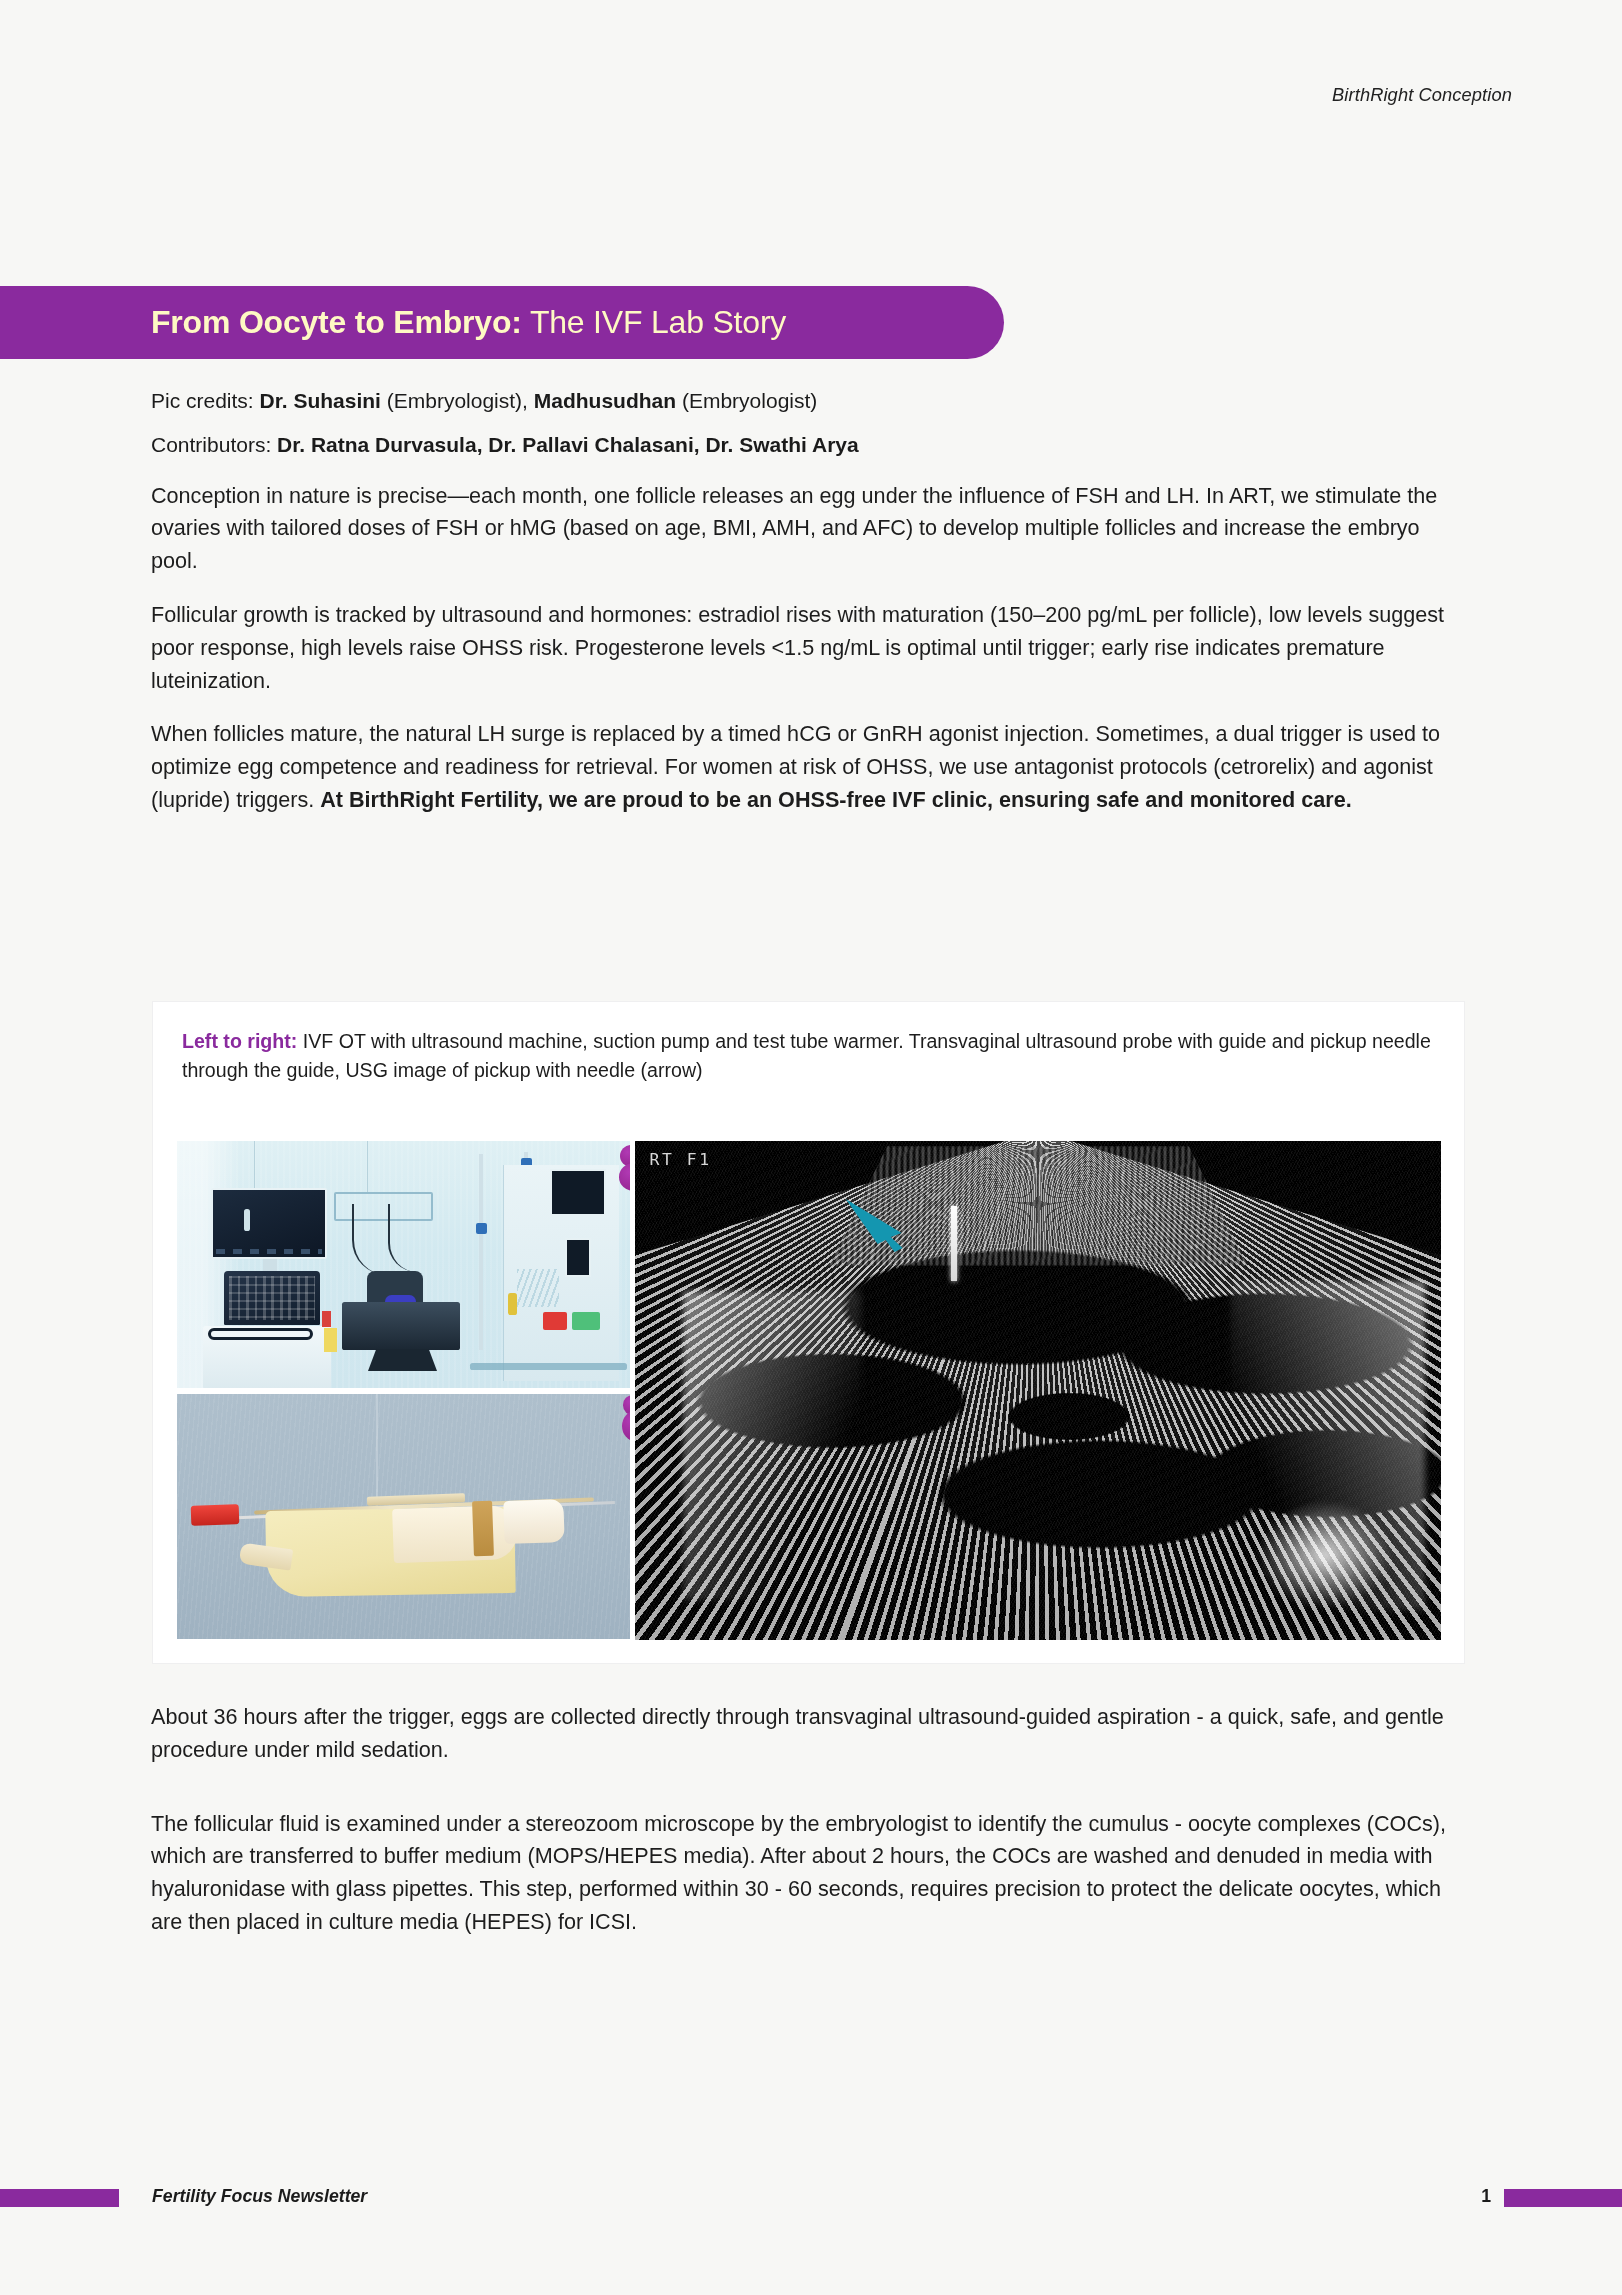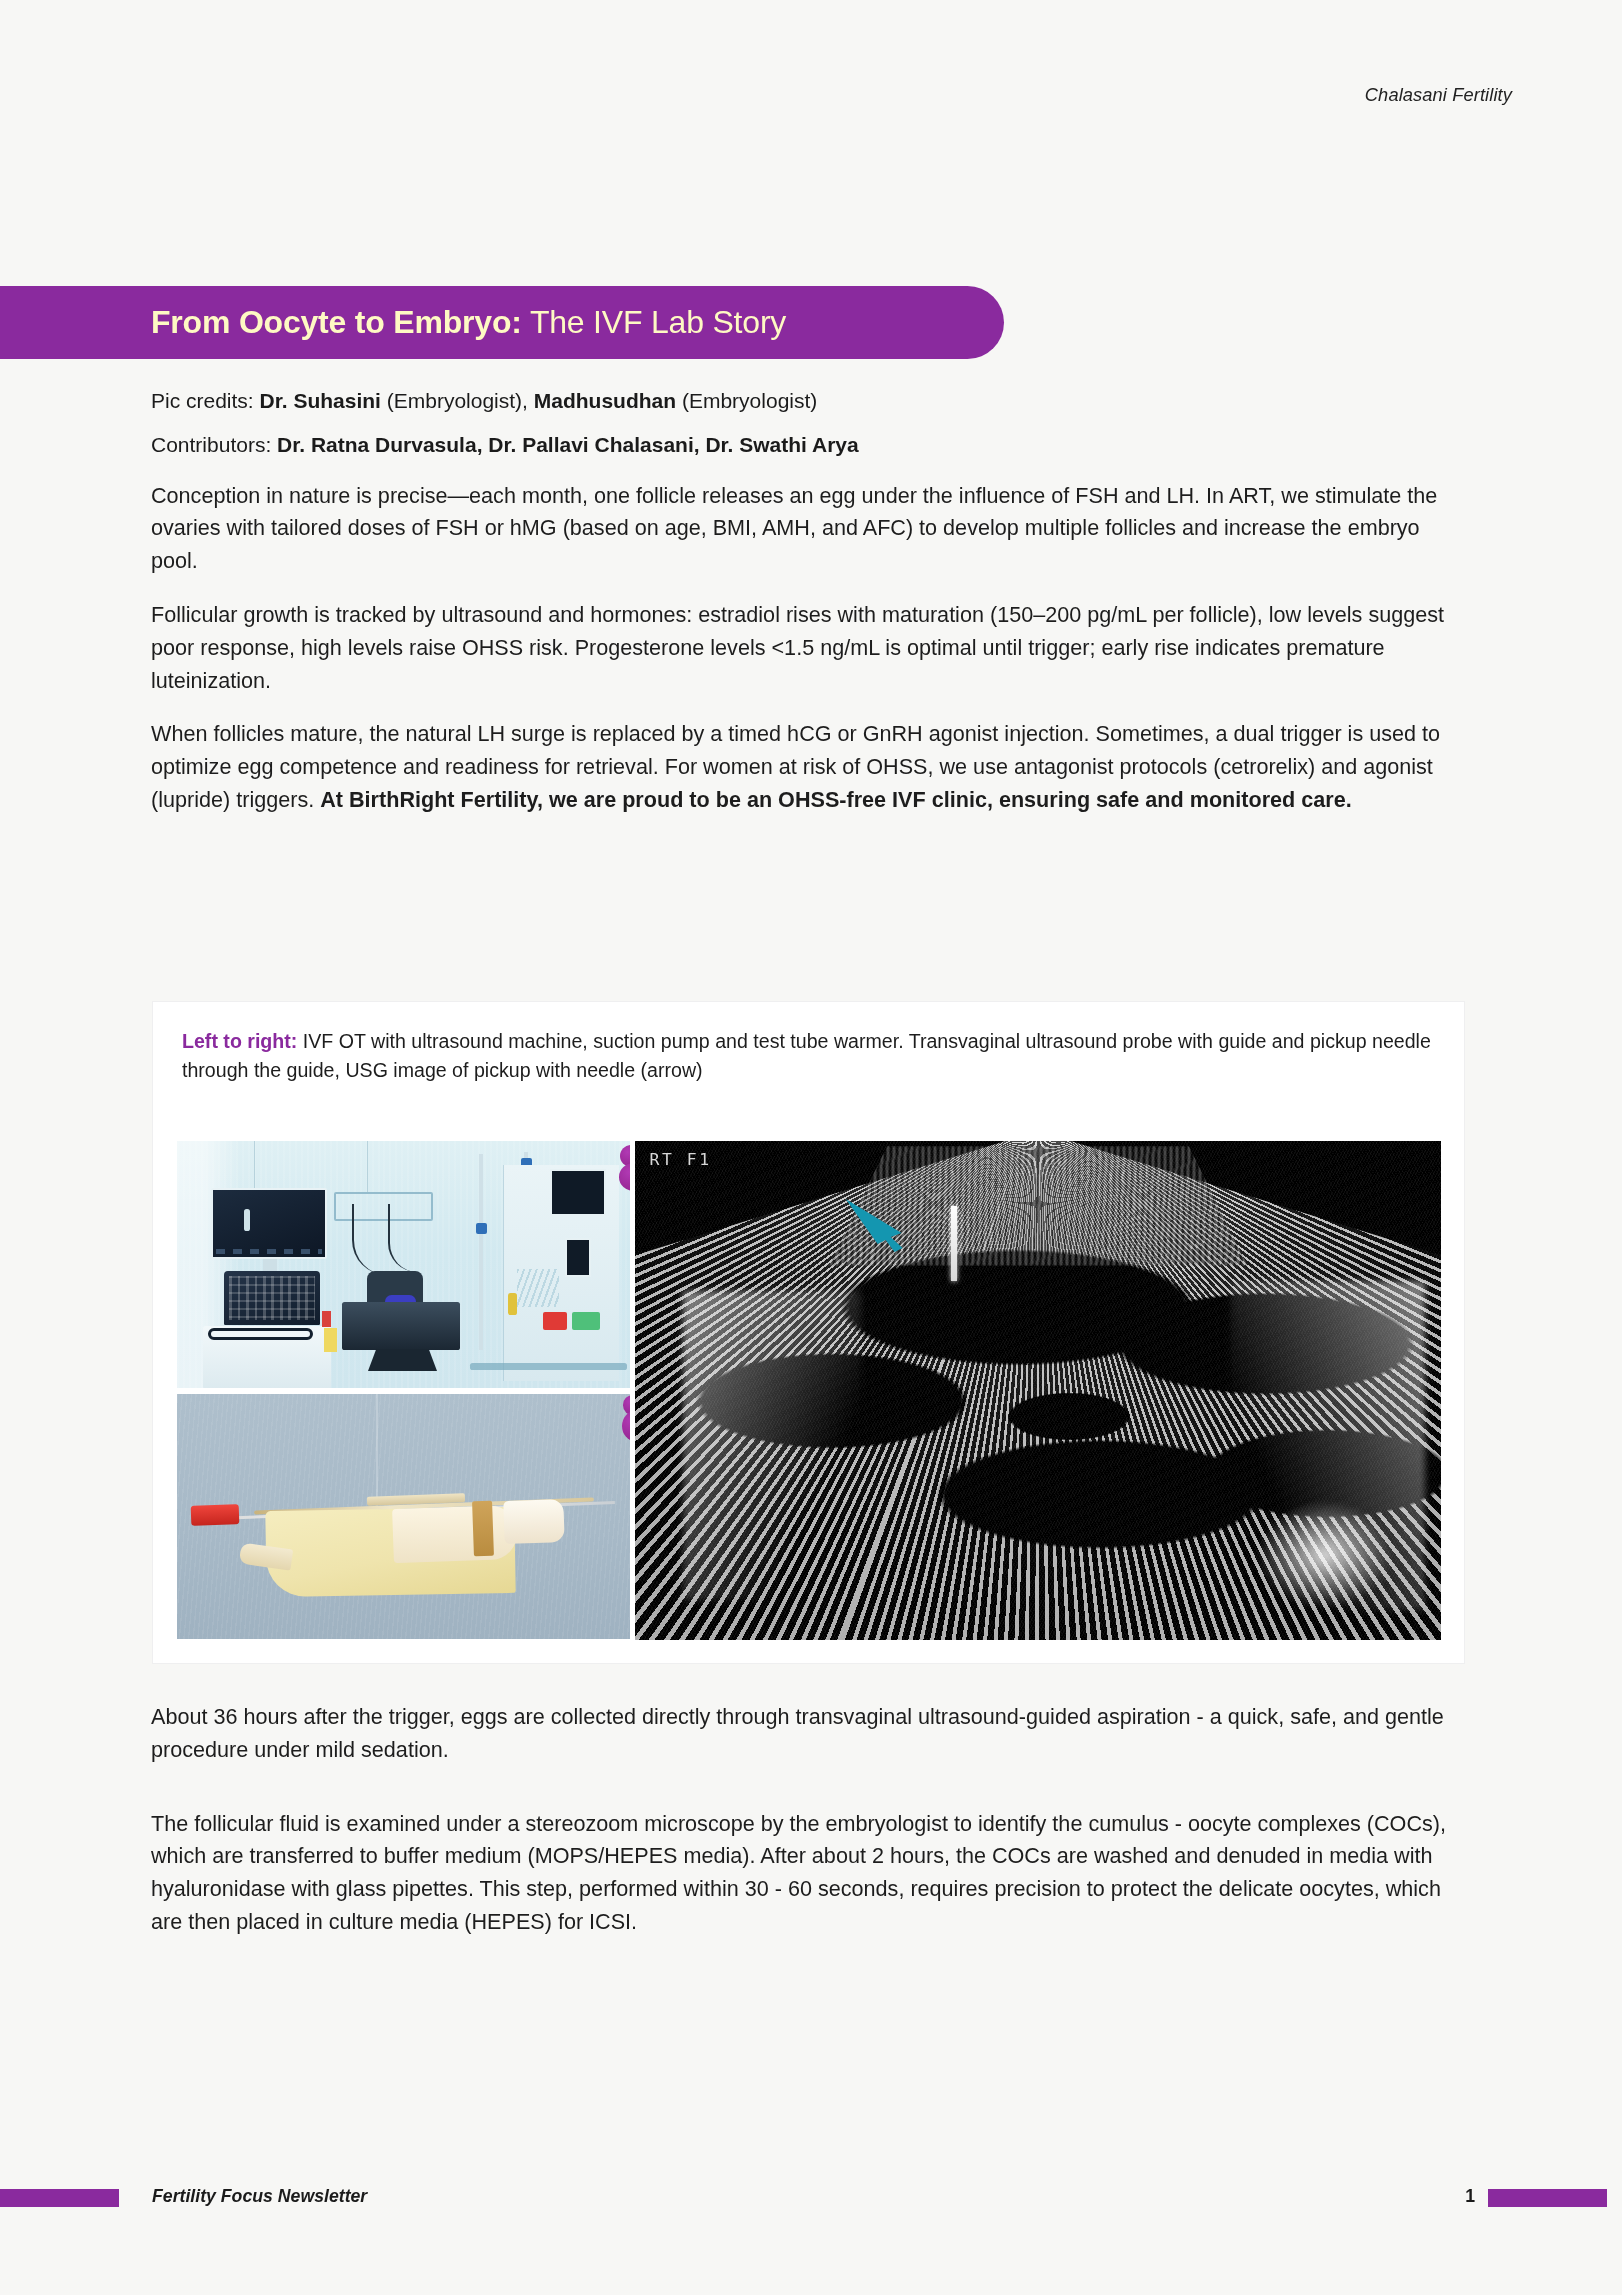--- a/index.html
+++ b/index.html
@@ -340,21 +340,21 @@
   
   .blob {
     position: absolute; border-radius: 50%;
     background: radial-gradient(circle at 35% 32%, #b13ab4, #8c1e86);
     z-index: 4;
   }
 
   
   .footer {
     position: absolute;
-    left: 0; right: 16px;
+    left: 0; right: 0;
     top: 2186px;
     height: 26px;
   }
   .footer-bar-left {
     position: absolute; left: 0; top: 2.6px; width: 119px; height: 18.3px;
     background: #8a2a9e;
   }
   .footer-bar-right {
     position: absolute; right: 0; top: 2.6px; width: 119px; height: 18.3px;
     background: #8a2a9e;
@@ -364,21 +364,21 @@
     font-size: 17.7px; font-weight: 700; font-style: italic; color: #1b1b1b;
   }
   .footer-page {
     position: absolute; right: 132px; top: 0;
     font-size: 17.7px; font-weight: 700; color: #1b1b1b;
   }
 </style>
 </head>
 <body>
 
-<div class="page-header">Chalasani Fertility</div>
+<div class="page-header">BirthRight Conception</div>
 
 <div class="title-banner">
   <div class="title-text">
     <span class="t-bold">From Oocyte to Embryo:</span><span class="t-light"> The IVF Lab Story</span>
   </div>
 </div>
 
 <div class="content">
 
   <div class="meta-line">

